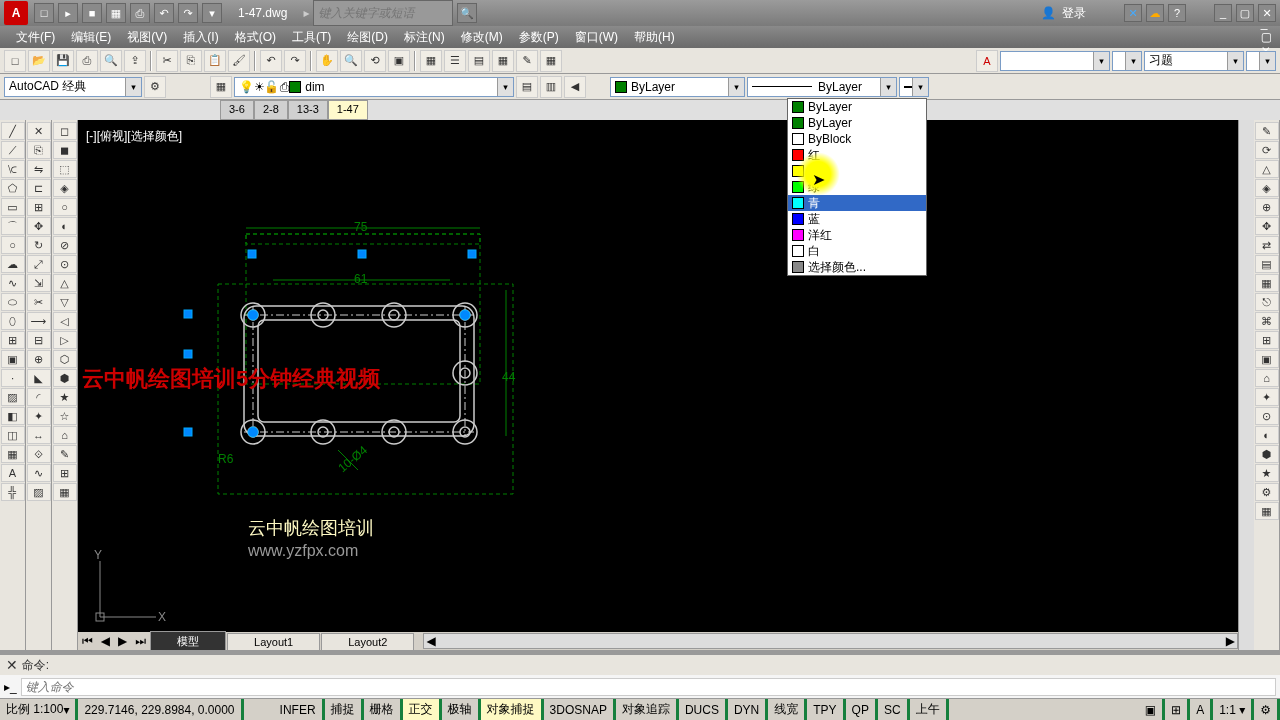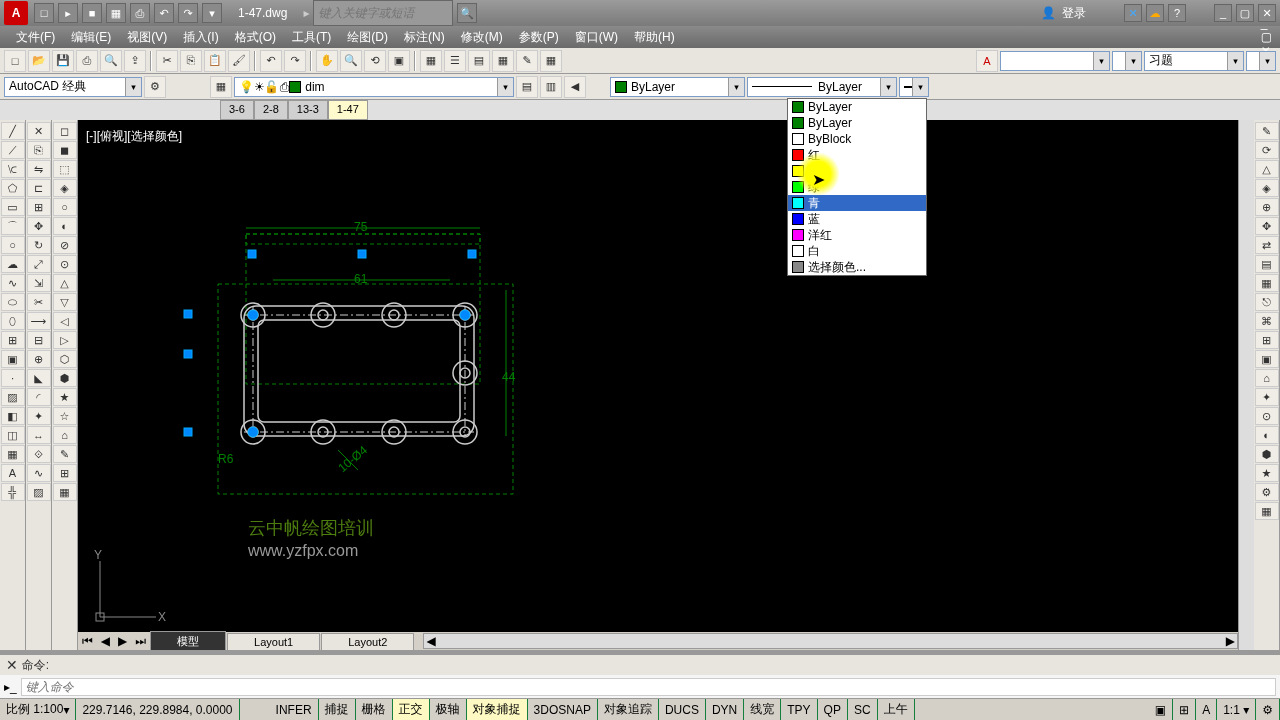--- a/index.html
+++ b/index.html
@@ -25,36 +25,36 @@
 .color-combo{width:135px}
 .linetype-combo{width:150px}
 .swatch{width:12px;height:12px;border:1px solid #000;margin-right:4px}
 .main-area{display:flex;height:530px}
 .left-palettes{display:flex}
 .palette-col{width:26px;background:#e8e5de;border-right:1px solid #999;display:flex;flex-direction:column;gap:1px;padding-top:2px}
 .palette-col .tool-btn{width:24px;height:18px;margin:0 auto}
 .drawing-area{flex:1;background:#000;position:relative;overflow:hidden}
 .view-label{color:#fff;position:absolute;top:8px;left:8px}
 .watermark-red{color:#cc0000;font-size:22px;font-weight:bold;position:absolute;top:244px;left:4px}
-.watermark-white{color:#4d7c0f;font-size:18px;position:absolute;top:396px;left:170px}
+.watermark-white{color:#fef9c3;font-size:18px;position:absolute;top:396px;left:170px}
 .watermark-url{color:#999;font-size:16px;position:absolute;top:422px;left:170px}
 .dim-text{position:absolute;color:#008000;font-size:12px}
 .ucs{position:absolute;bottom:18px;left:10px;color:#888}
 .right-palettes{display:flex}
 .layout-tab{padding:2px 26px;background:#e8e5de;border:1px solid #999;border-bottom:none;margin-right:1px;font-size:11px}
 .layout-tab.active{background:#333;color:#fff}
 .model-tabs{height:20px;background:#e0e0e0;display:flex;gap:0}
 .model-tab{padding:2px 8px;background:#d0d0d0;border:1px solid #999;font-size:11px}
 .model-tab.active{background:#fffacd}
 .cmd-area{height:48px;background:#e8e5de;border-top:1px solid #999}
 .cmd-line{height:20px;display:flex;align-items:center;padding:0 6px;color:#333}
 .cmd-input-row{height:24px;display:flex;align-items:center;padding:0 4px;background:#f5f5f5}
 .cmd-input{width:100%;border:1px solid #ccc;height:18px;padding:0 4px;font-style:italic;color:#888}
 .status-bar{height:22px;background:#d4d0c8;border-top:1px solid #999;display:flex;align-items:center;font-size:11px}
-.status-item{padding:0 6px;border-right:1px solid #15803d;height:100%;display:flex;align-items:center}
+.status-item{padding:0 6px;border-right:3px solid #15803d;height:100%;display:flex;align-items:center}
 .status-toggle{background:#fef9c3}
 .color-dropdown{position:absolute;top:98px;left:787px;width:140px;background:#fff;border:1px solid #666;z-index:100}
 .color-item{height:16px;display:flex;align-items:center;padding:0 4px;cursor:pointer}
 .color-item.highlighted{background:#3169c6;color:#fff}
 .yellow-highlight{position:absolute;top:152px;left:796px;width:44px;height:44px;background:radial-gradient(circle,#ffff00 40%,transparent 70%);border-radius:50%;z-index:101;pointer-events:none}
 .cursor-arrow{position:absolute;top:170px;left:812px;z-index:102;font-size:16px;color:#000}
 .scroll-v{position:absolute;right:0;top:0;width:16px;height:100%;background:#ddd;border-left:1px solid #999}
 svg.drawing{position:absolute;top:0;left:0}
 .grip{fill:#0088ff;stroke:#00aaff}
 .selrect{stroke:#008000;stroke-dasharray:4,3;fill:none}
@@ -329,20 +329,21 @@
       <line class="dimline" x1="428" y1="170" x2="428" y2="316"></line>
       <line class="dimline" x1="260" y1="330" x2="280" y2="350"></line>
     </svg>
 
     <div class="dim-text" style="top:100px;left:276px">75</div>
     <div class="dim-text" style="top:152px;left:276px">61</div>
     <div class="dim-text" style="top:250px;left:424px">44</div>
     <div class="dim-text" style="top:332px;left:140px">R6</div>
     <div class="dim-text" style="top:332px;left:258px;transform:rotate(-40deg)">10-Ø4</div>
 
+    <div class="watermark-red">云中帆绘图培训5分钟经典视频</div>
     <div class="watermark-white">云中帆绘图培训</div>
     <div class="watermark-url">www.yzfpx.com</div>
 
     <div class="ucs">
       <svg width="80" height="80">
           <line x1="12" y1="68" x2="12" y2="12" stroke="#888"></line>
           <line x1="12" y1="68" x2="68" y2="68" stroke="#888"></line>
           <text x="6" y="10" fill="#888">Y</text>
           <text x="70" y="72" fill="#888">X</text>
           <rect x="8" y="64" width="8" height="8" fill="none" stroke="#888"></rect>

